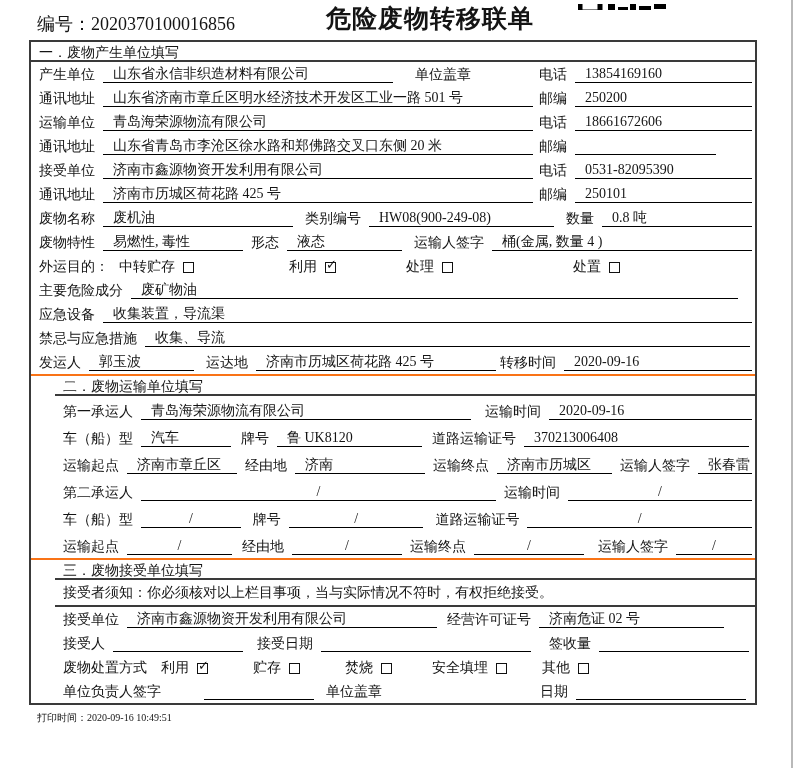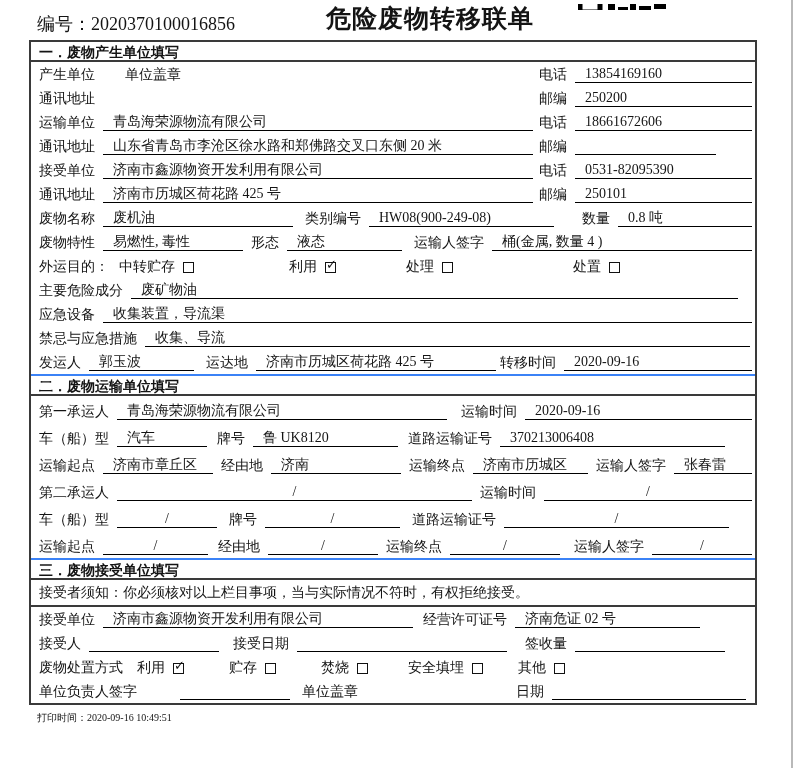--- a/index.html
+++ b/index.html
@@ -6,22 +6,22 @@
   body { background:#fff; font-family:"Liberation Serif","DejaVu Serif",serif; color:#141414; }
   .page { position:relative; width:796px; height:768px; background:#fff; overflow:hidden; }
   .hdr { position:relative; height:40px; }
   .doc-no { position:absolute; left:37px; top:12px; font-size:18px; }
   .title { position:absolute; left:60px; top:2px; width:740px; text-align:center;
            font-size:25px; font-weight:bold; letter-spacing:1px; }
   .qr { position:absolute; left:578px; top:0; width:92px; height:10px; overflow:hidden; }
   .edge { position:absolute; left:791px; top:0; width:2px; height:768px; background:#b9b9b9; }
 
   .box { margin-left:29px; width:728px; border:2px solid #3a3a3a; background:#fff; }
-  section + section { border-top:2px solid #3b82f6; }
-  .shead { height:20px; border-bottom:2px solid #3a3a3a; font-weight:bold;
+  section + section { border-top:2px solid #f97316;padding-left:24px; }
+  .shead { height:20px; border-bottom:2px solid #3a3a3a; font-weight:normal;
            font-size:14px; padding:1px 8px 0 8px; line-height:19px; }
   .notice { height:27px; border-bottom:2px solid #3a3a3a; display:flex; align-items:center;
             padding:0 8px; font-size:14px; }
   .r { display:flex; align-items:flex-end; padding:0 3px 3px 8px; font-size:14px; }
   .r24 { height:24px; } .r27 { height:27px; }
   .lbl { white-space:nowrap; margin-right:8px; line-height:17px; }
   .u { display:inline-block; border-bottom:1px solid #000; padding-left:10px;
        white-space:nowrap; line-height:17px; min-height:17px; }
   .uf { flex:1; }
   .ctr { text-align:center; padding-left:0; }
@@ -53,29 +53,31 @@
   </div>
 
   <div class="box">
 
     <section>
       <div class="shead">一．废物产生单位填写</div>
 
       <div class="r r24">
         <span class="lh">
           <span class="lbl">产生单位</span>
+          <span class="u" style="width:290px">山东省永信非织造材料有限公司</span>
           <span class="lbl" style="margin-left:22px">单位盖章</span>
         </span>
         <span class="lbl">电话</span>
         <span class="u uf">13854169160</span>
       </div>
 
       <div class="r r24">
         <span class="lh">
           <span class="lbl">通讯地址</span>
+          <span class="u uf" style="margin-right:6px">山东省济南市章丘区明水经济技术开发区工业一路 501 号</span>
         </span>
         <span class="lbl">邮编</span>
         <span class="u uf">250200</span>
       </div>
 
       <div class="r r24">
         <span class="lh">
           <span class="lbl">运输单位</span>
           <span class="u uf" style="margin-right:6px">青岛海荣源物流有限公司</span>
         </span>
@@ -108,21 +110,21 @@
         </span>
         <span class="lbl">邮编</span>
         <span class="u uf">250101</span>
       </div>
 
       <div class="r r24">
         <span class="lbl">废物名称</span>
         <span class="u" style="width:190px">废机油</span>
         <span class="lbl" style="margin-left:12px">类别编号</span>
         <span class="u" style="width:185px">HW08(900-249-08)</span>
-        <span class="lbl" style="margin-left:28px">数量</span>
+        <span class="lbl" style="margin-left:12px">数量</span>
         <span class="u uf">0.8 吨</span>
       </div>
 
       <div class="r r24">
         <span class="lbl">废物特性</span>
         <span class="u" style="width:140px">易燃性, 毒性</span>
         <span class="lbl" style="margin-left:8px">形态</span>
         <span class="u" style="width:115px">液态</span>
         <span class="lbl" style="margin-left:12px">运输人签字</span>
         <span class="u uf">桶(金属, 数量 4 )</span>

